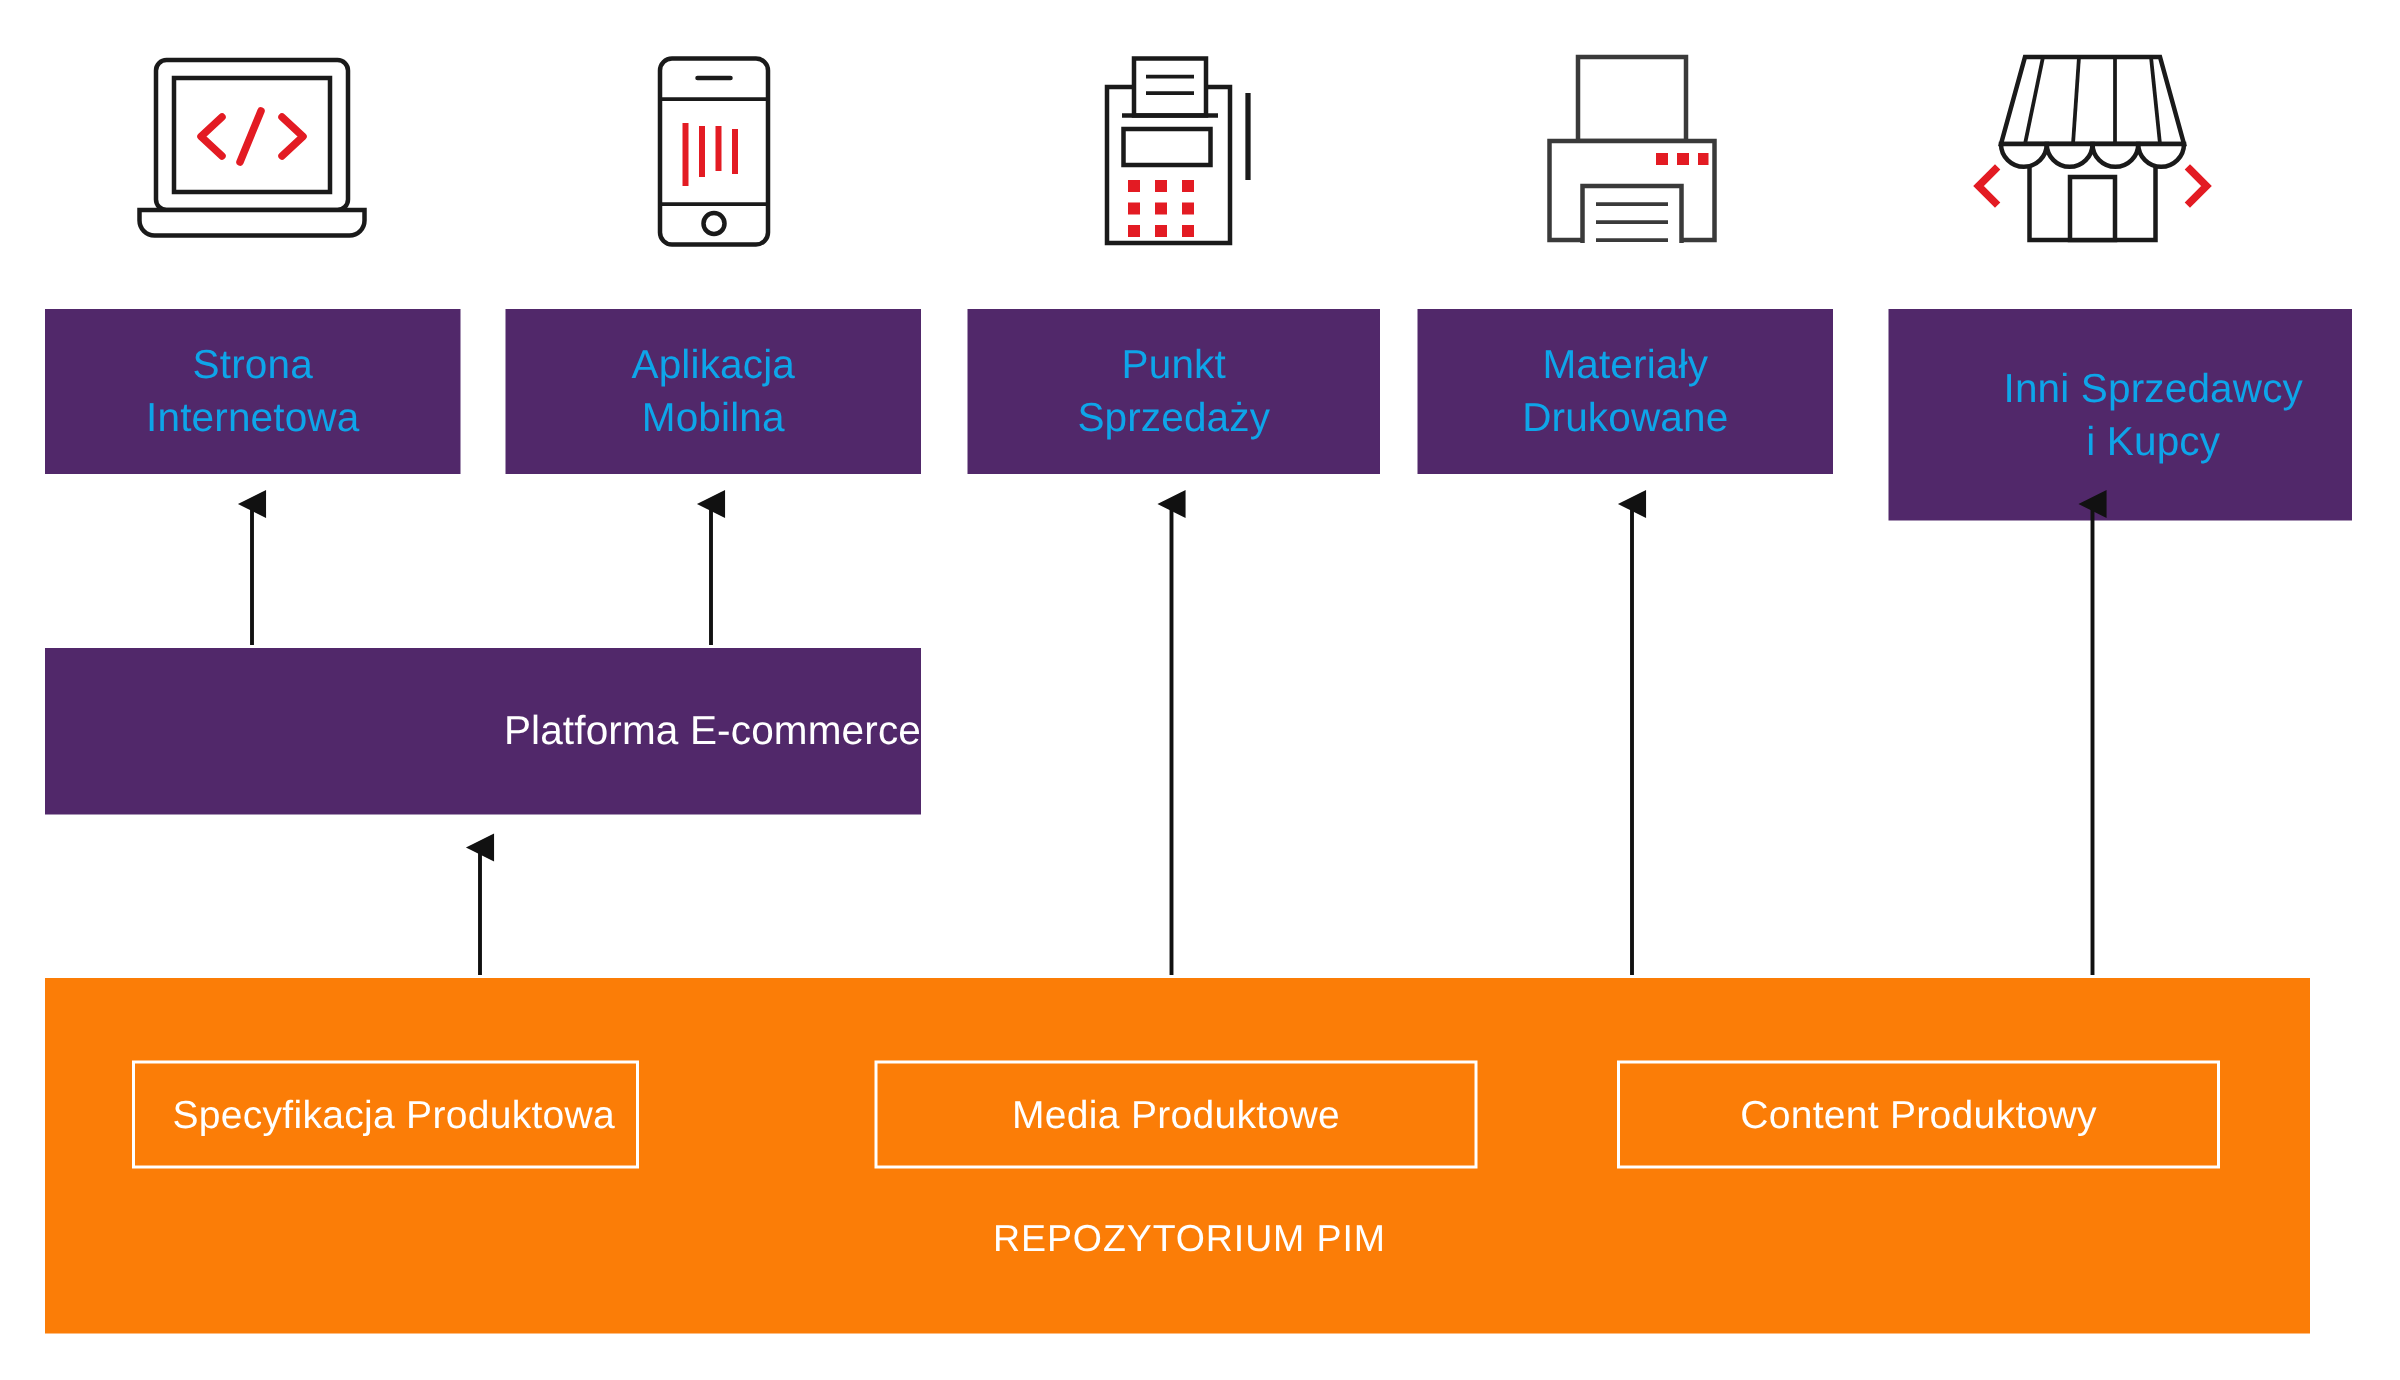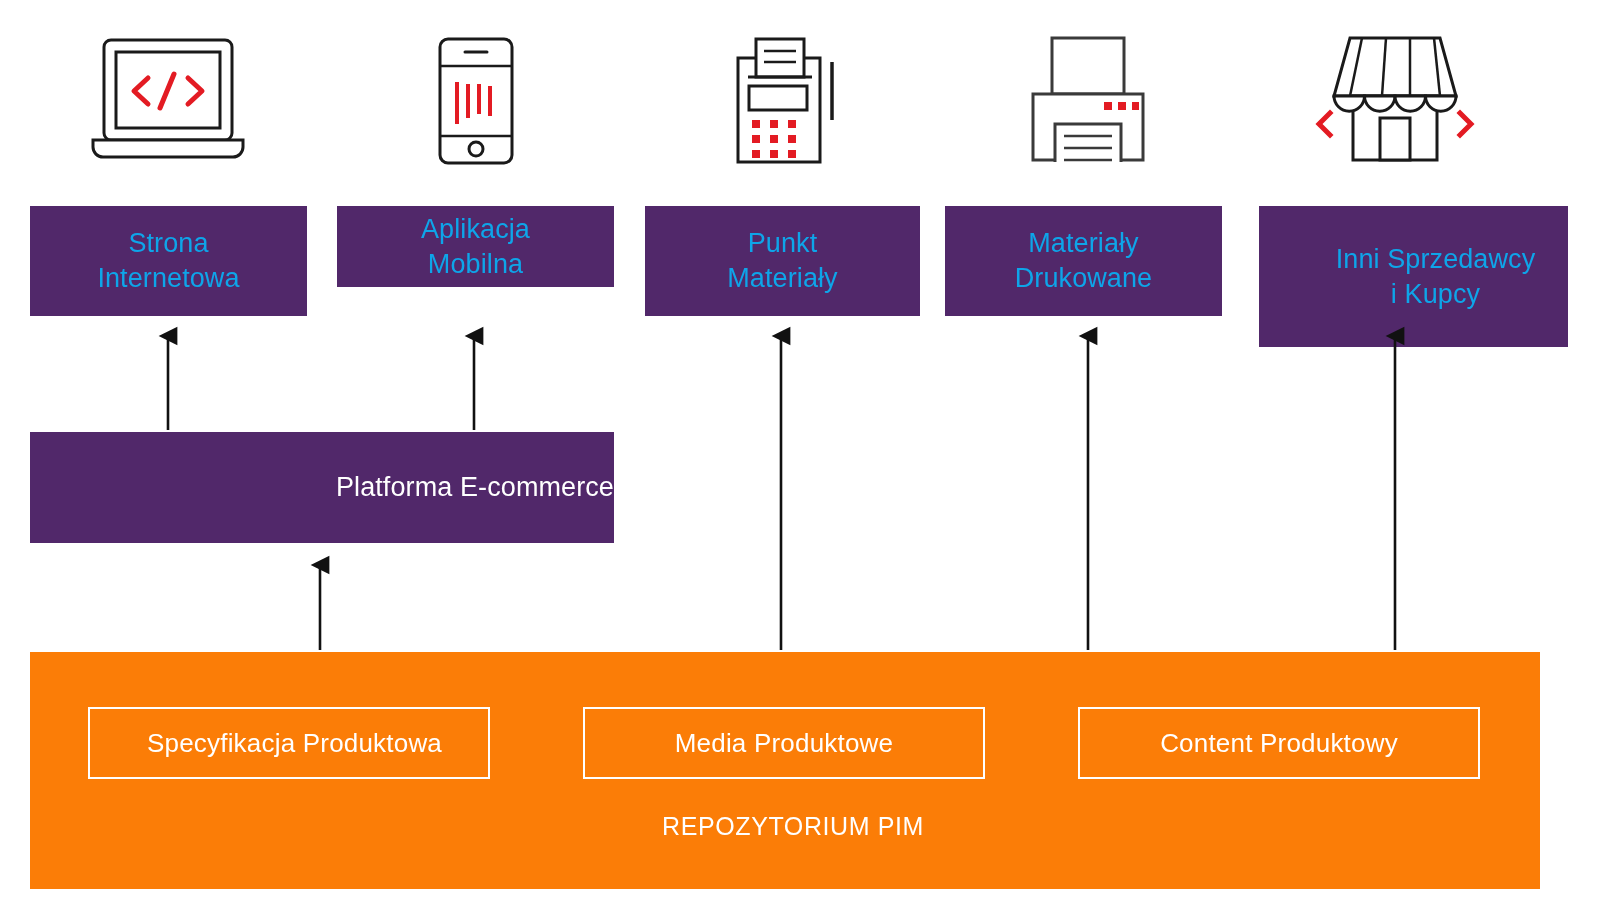--- a/index.html
+++ b/index.html
@@ -160,39 +160,39 @@
       <g stroke="#e31b23" stroke-width="5" fill="none" stroke-linecap="square" stroke-linejoin="miter">
         <polyline points="20,83 9,94 20,105"></polyline>
         <polyline points="150,83 161,94 150,105"></polyline>
       </g>
     </svg>
   </div>
 
   <div class="channel-box" style="left:30px; top:206px; width:277px; height:110px;">Strona
 Internetowa</div>
 
-  <div class="channel-box" style="left:337px; top:206px; width:277px; height:81px;">Aplikacja
+  <div class="channel-box" style="left:337px; top:206px; width:277px; height:110px;">Aplikacja
 Mobilna</div>
 
   <div class="channel-box" style="left:645px; top:206px; width:275px; height:110px;">Punkt
-Materiały</div>
+Sprzedaży</div>
 
   <div class="channel-box" style="left:945px; top:206px; width:277px; height:110px;">Materiały
 Drukowane</div>
 
   <div class="channel-box" style="left:1259px; top:206px; width:309px; height:141px;padding-left:44px;">Inni Sprzedawcy
 i Kupcy</div>
 
   <div class="platform-box" style="left:30px; top:432px; width:584px; height:111px;">
     <span>Platforma E-commerce</span>
   </div>
 
   <div class="pim-block" style="left:30px; top:652px; width:1510px; height:237px;">
 
-    <div class="pim-card" style="left:58px; top:55px; width:402px; height:72px;padding-left:11px;">
+    <div class="pim-card" style="left:58px; top:55px; width:338px; height:72px;padding-left:11px;">
       <span>Specyfikacja Produktowa</span>
     </div>
 
     <div class="pim-card" style="left:1048px; top:55px; width:402px; height:72px;">
       <span>Content Produktowy</span>
     </div>
 
     <div class="pim-card" style="left:553px; top:55px; width:402px; height:72px;">
       <span>Media Produktowe</span>
     </div>

